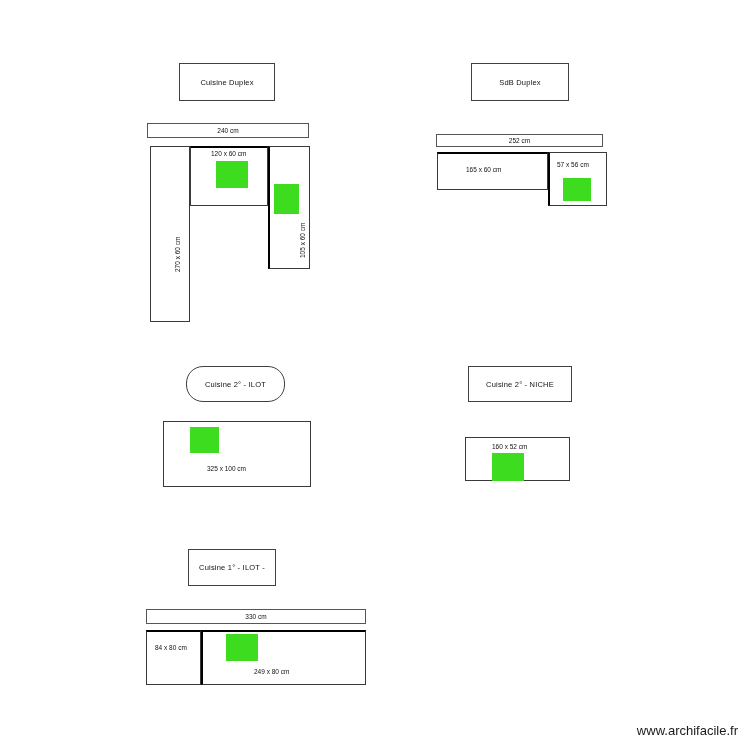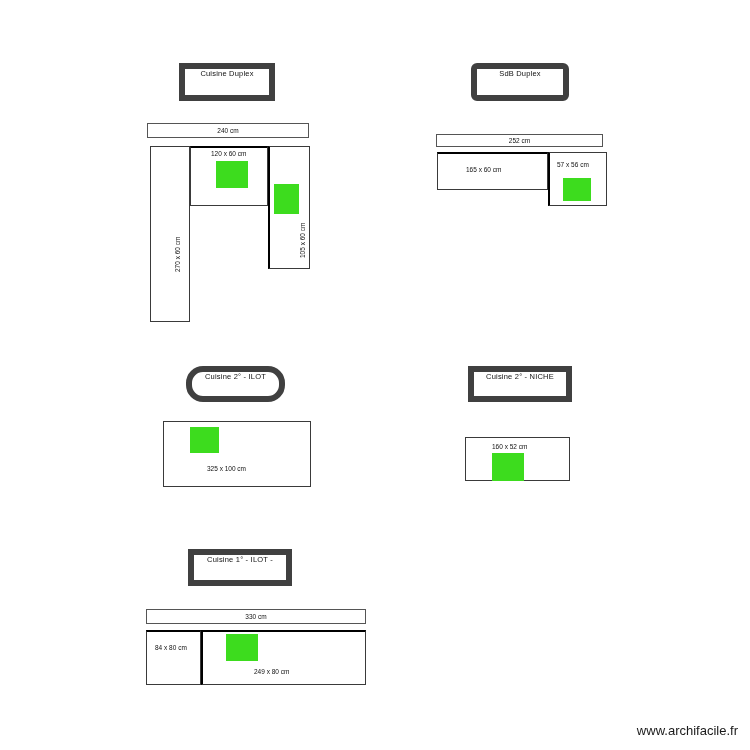--- a/index.html
+++ b/index.html
@@ -22,22 +22,23 @@
     top: 0;
     width: 750px;
     height: 750px;
   }
 
   
   .title-card {
     position: absolute;
     box-sizing: border-box;
     background: #ffffff;
-    border: 6px solid #404040;
+    border: 1px solid #404040;
     display: flex;
+    align-items: center;
     justify-content: center;
     font-size: 7.5px;
     letter-spacing: 0.2px;
     color: #111111;
     white-space: nowrap;
   }
 
   
   .dim-bar {
     position: absolute;
@@ -114,21 +115,21 @@
   <div class="lbl rot" style="left:175px; top:272px;">270 x 60 cm</div>
 
   <div class="module thick-top" style="left:190px; top:146px; width:78px; height:60px;"></div>
   <div class="lbl center" style="left:211px; top:151px;">120 x 60 cm</div>
   <div class="green" style="left:216px; top:161px; width:32px; height:27px;"></div>
 
   <div class="module thick-left" style="left:268px; top:146px; width:42px; height:123px;"></div>
   <div class="lbl rot" style="left:300px; top:258px;">105 x 60 cm</div>
   <div class="green" style="left:274px; top:184px; width:25px; height:30px;"></div>
 
-  <div class="title-card" style="left:471px; top:63px; width:98px; height:38px;border-radius:6px;">
+  <div class="title-card" style="left:471px; top:63px; width:98px; height:38px;">
     <span>SdB Duplex</span>
   </div>
 
   <div class="dim-bar" style="left:436px; top:134px; width:167px; height:13px;">
     <span>252 cm</span>
   </div>
 
   <div class="module thick-top" style="left:437px; top:152px; width:111px; height:38px;"></div>
   <div class="lbl center" style="left:466px; top:167px;">165 x 60 cm</div>
 
@@ -145,21 +146,21 @@
   <div class="lbl center" style="left:207px; top:466px;">325 x 100 cm</div>
 
   <div class="title-card" style="left:468px; top:366px; width:104px; height:36px;">
     <span>Cuisine 2° - NICHE</span>
   </div>
 
   <div class="module" style="left:465px; top:437px; width:105px; height:44px;"></div>
   <div class="lbl center" style="left:492px; top:444px;">160 x 52 cm</div>
   <div class="green" style="left:492px; top:453px; width:32px; height:28px;"></div>
 
-  <div class="title-card" style="left:188px; top:549px; width:104px; height:37px;">
+  <div class="title-card" style="left:188px; top:549px; width:88px; height:37px;">
     <span>Cuisine 1° - ILOT -</span>
   </div>
 
   <div class="dim-bar" style="left:146px; top:609px; width:220px; height:15px;">
     <span>330 cm</span>
   </div>
 
   <div class="module thick-top" style="left:146px; top:630px; width:55px; height:55px;"></div>
   <div class="lbl center" style="left:155px; top:645px;">84 x 80 cm</div>
 

